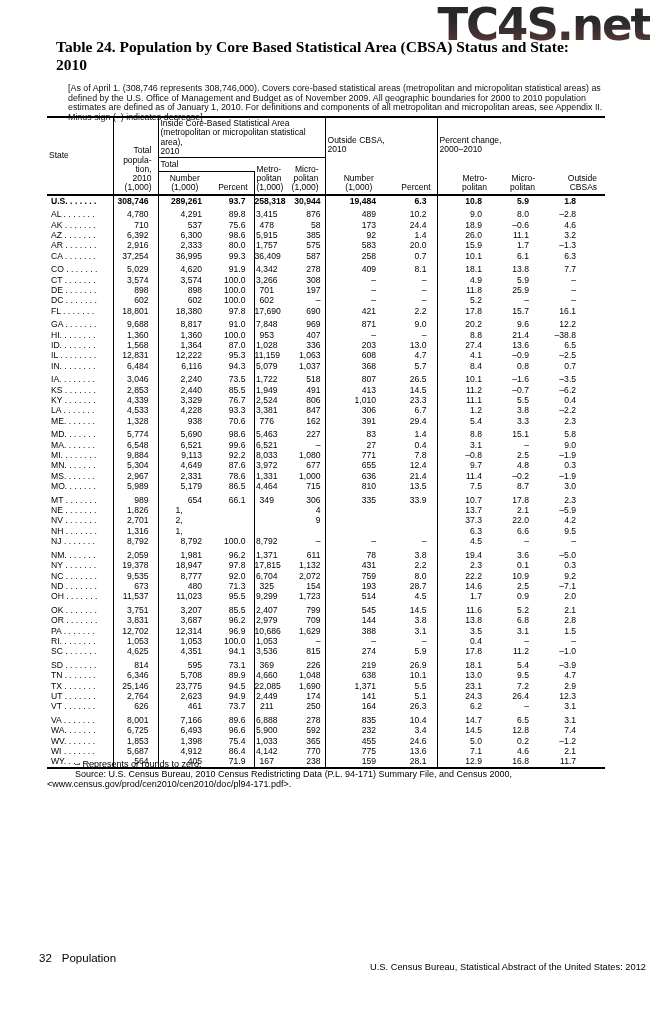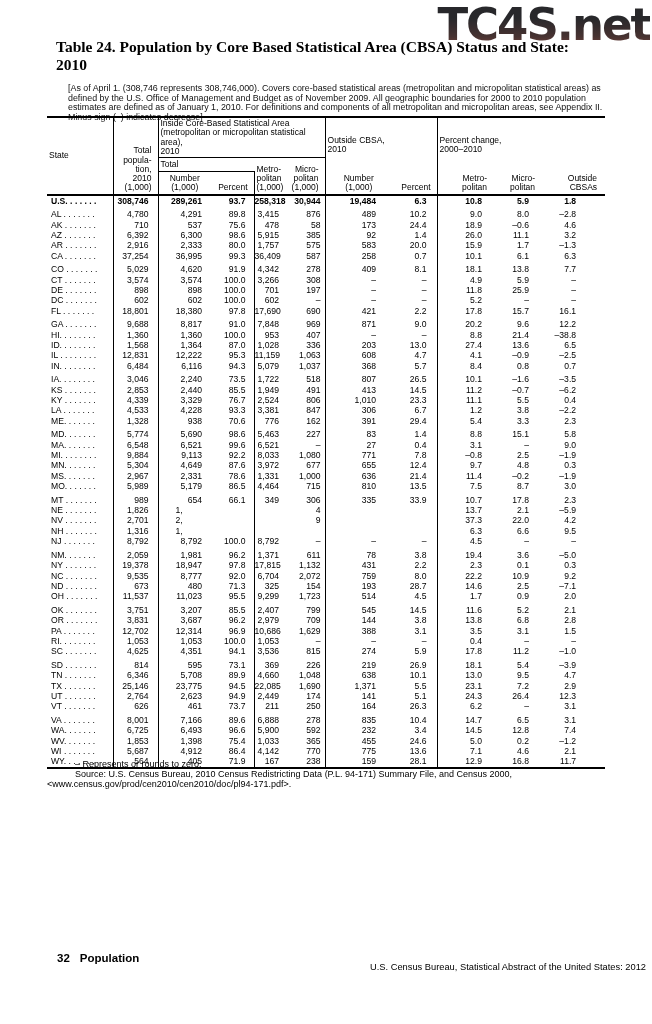--- a/index.html
+++ b/index.html
@@ -24,30 +24,30 @@
   .bb{border-bottom:1px solid #000;}
   .va-b{vertical-align:bottom;}
   .ha-l{text-align:center;padding-left:3px;}
   .ha-r{text-align:right;padding-right:6px;}
   tbody td{font-size:8.6px;line-height:10.4px;padding:0 6px 0 0;
            text-align:right;white-space:nowrap;overflow:hidden;}
   td.st{text-align:left;padding:0 0 0 4px;}
   tr.us td{font-weight:bold;margin-top:28px;}
   tr.sp td{height:3px;line-height:3px;font-size:1px;padding:0;}
   td.c1{padding-right:9px;}  td.c2{padding-right:8px;}  td.c3{padding-right:8px;}
-  td.c4{padding-right:8px;}  td.c5{padding-right:4px;}  td.c6{padding-right:15px;}
+  td.c4{padding-right:8px;text-align:center;}  td.c5{padding-right:4px;}  td.c6{padding-right:15px;}
   td.c7{padding-right:10px;} td.c8{padding-right:11px;} td.c9{padding-right:12px;}
   td.c10{padding-right:29px;}
   td.frag{text-align:left;padding-left:17px;}
 
   
   .fn1{position:absolute;left:75px;top:759px;font-size:9px;}
   .fn2{position:absolute;left:75px;top:769px;font-size:9px;text-align:right;}
   .fn3{position:absolute;left:47px;top:779px;font-size:9px;}
-  .pagefoot{position:absolute;left:57px;top:952px;font-size:11.5px;font-weight:bold;}
+  .pagefoot{position:absolute;left:39px;top:952px;font-size:11.5px;}
   .pagefoot .num{margin-right:10px;}
   .srcright{position:absolute;right:6px;top:962px;font-size:9.3px;}
 
   
   .wm{position:absolute;font-family:"DejaVu Sans",sans-serif;font-weight:bold;white-space:nowrap;}
   .wm-top{top:-2px;right:2px;font-size:45px;letter-spacing:-2px;
           background:linear-gradient(180deg,#28282b 38%,#463231 72%,#82463e 100%);
           -webkit-background-clip:text;background-clip:text;color:transparent;}
   .wm-mid{left:181px;top:483px;font-size:45px;letter-spacing:1px;color:#c41e24;
           -webkit-text-stroke:1px #8f1417;

